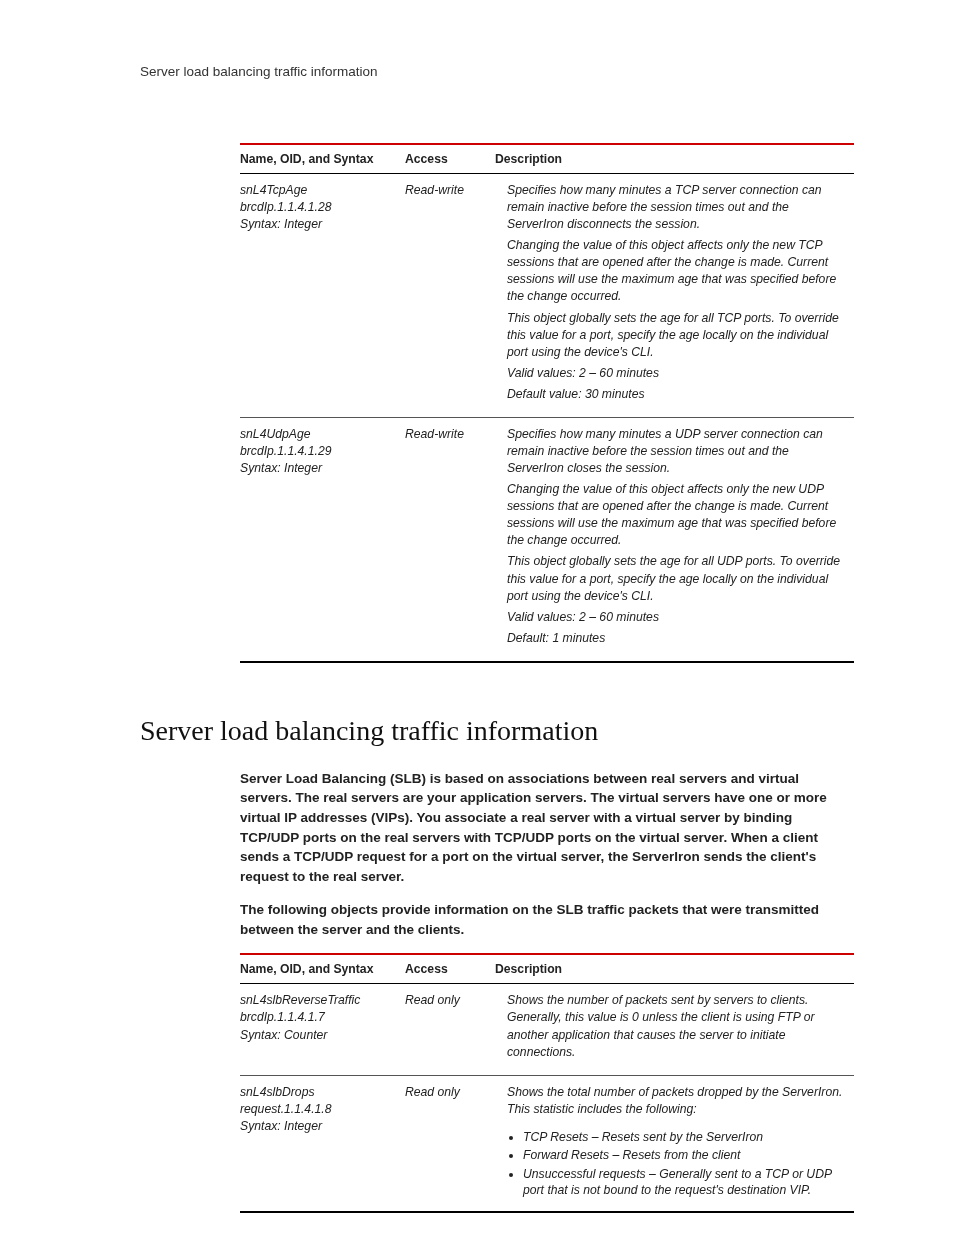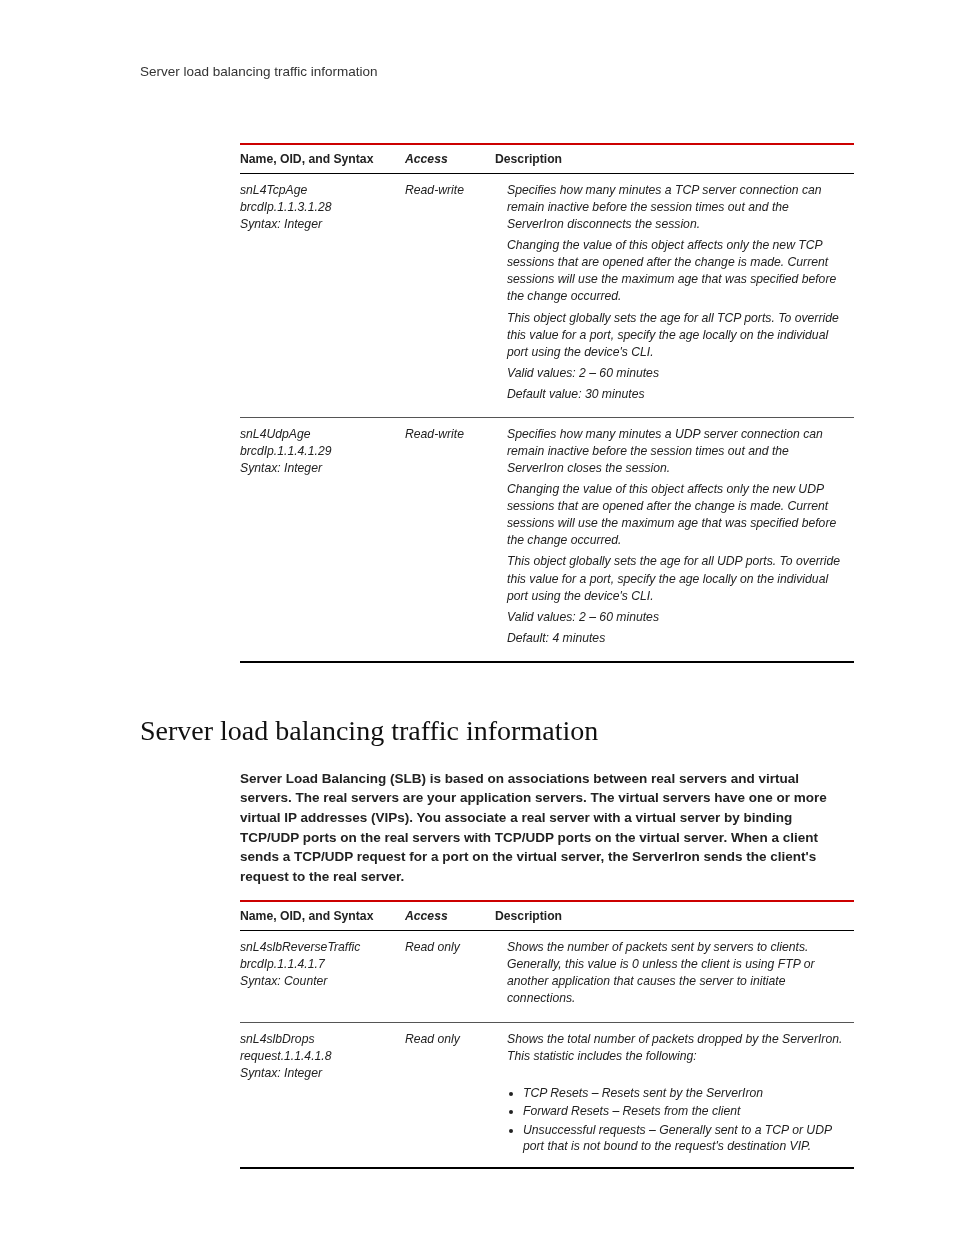--- a/index.html
+++ b/index.html
@@ -52,27 +52,27 @@
   }
   table.mib tbody tr { border-top: 1px solid #555; }
   table.mib tbody tr:last-child { border-bottom: 2px solid #000000; }
   table.mib td {
     padding: 8px 6px 10px 0;
     vertical-align: top;
     line-height: 1.4;
     font-style: italic;
   }
   .col-name   { width: 165px; }
-  .col-access { width: 90px; font-style: italic; }
+  .col-access { width: 90px; }
   .col-desc   { }
 
   .para { margin: 0 0 4px 12px; }
   .noid .line { display:block; }
 
-  ul.bullets { margin: 20px 0 0 0; padding-left: 28px; }
+  ul.bullets { margin: 11px 0 0 0; padding-left: 28px; }
   ul.bullets li { margin: 0 0 2px 0; line-height:1.35; }
 </style>
 </head>
 <body>
 
 <div class="page">
 
   <div class="header-title">Server load balancing traffic information</div>
 
   <table class="mib">
@@ -80,21 +80,21 @@
       <tr>
         <th class="col-name">Name, OID, and Syntax</th>
         <th class="col-access">Access</th>
         <th class="col-desc">Description</th>
       </tr>
     </thead>
     <tbody>
       <tr>
         <td class="noid">
           <span class="line">snL4TcpAge</span>
-          <span class="line">brcdIp.1.1.3.1.28</span>
+          <span class="line">brcdIp.1.1.4.1.28</span>
           <span class="line">Syntax: Integer</span>
         </td>
         <td>Read-write</td>
         <td>
           <p class="para">Specifies how many minutes a TCP server connection can remain inactive before the session times out and the ServerIron disconnects the session.</p>
           <p class="para">Changing the value of this object affects only the new TCP sessions that are opened after the change is made. Current sessions will use the maximum age that was specified before the change occurred.</p>
           <p class="para">This object globally sets the age for all TCP ports. To override this value for a port, specify the age locally on the individual port using the device's CLI.</p>
           <p class="para">Valid values: 2 – 60 minutes</p>
           <p class="para">Default value: 30 minutes</p>
         </td>
@@ -104,29 +104,30 @@
           <span class="line">snL4UdpAge</span>
           <span class="line">brcdIp.1.1.4.1.29</span>
           <span class="line">Syntax: Integer</span>
         </td>
         <td>Read-write</td>
         <td>
           <p class="para">Specifies how many minutes a UDP server connection can remain inactive before the session times out and the ServerIron closes the session.</p>
           <p class="para">Changing the value of this object affects only the new UDP sessions that are opened after the change is made. Current sessions will use the maximum age that was specified before the change occurred.</p>
           <p class="para">This object globally sets the age for all UDP ports. To override this value for a port, specify the age locally on the individual port using the device's CLI.</p>
           <p class="para">Valid values: 2 – 60 minutes</p>
-          <p class="para">Default: 4 minutes</p>
+          <p class="para">Default: 1 minutes</p>
         </td>
       </tr>
     </tbody>
   </table>
 
   <h1 class="section-heading">Server load balancing traffic information</h1>
 
   <p class="body-text">Server Load Balancing (SLB) is based on associations between real servers and virtual servers. The real servers are your application servers. The virtual servers have one or more virtual IP addresses (VIPs). You associate a real server with a virtual server by binding TCP/UDP ports on the real servers with TCP/UDP ports on the virtual server. When a client sends a TCP/UDP request for a port on the virtual server, the ServerIron sends the client's request to the real server.</p>
+  <p class="body-text">The following objects provide information on the SLB traffic packets that were transmitted between the server and the clients.</p>
 
   <table class="mib">
     <thead>
       <tr>
         <th class="col-name">Name, OID, and Syntax</th>
         <th class="col-access">Access</th>
         <th class="col-desc">Description</th>
       </tr>
     </thead>
     <tbody>

